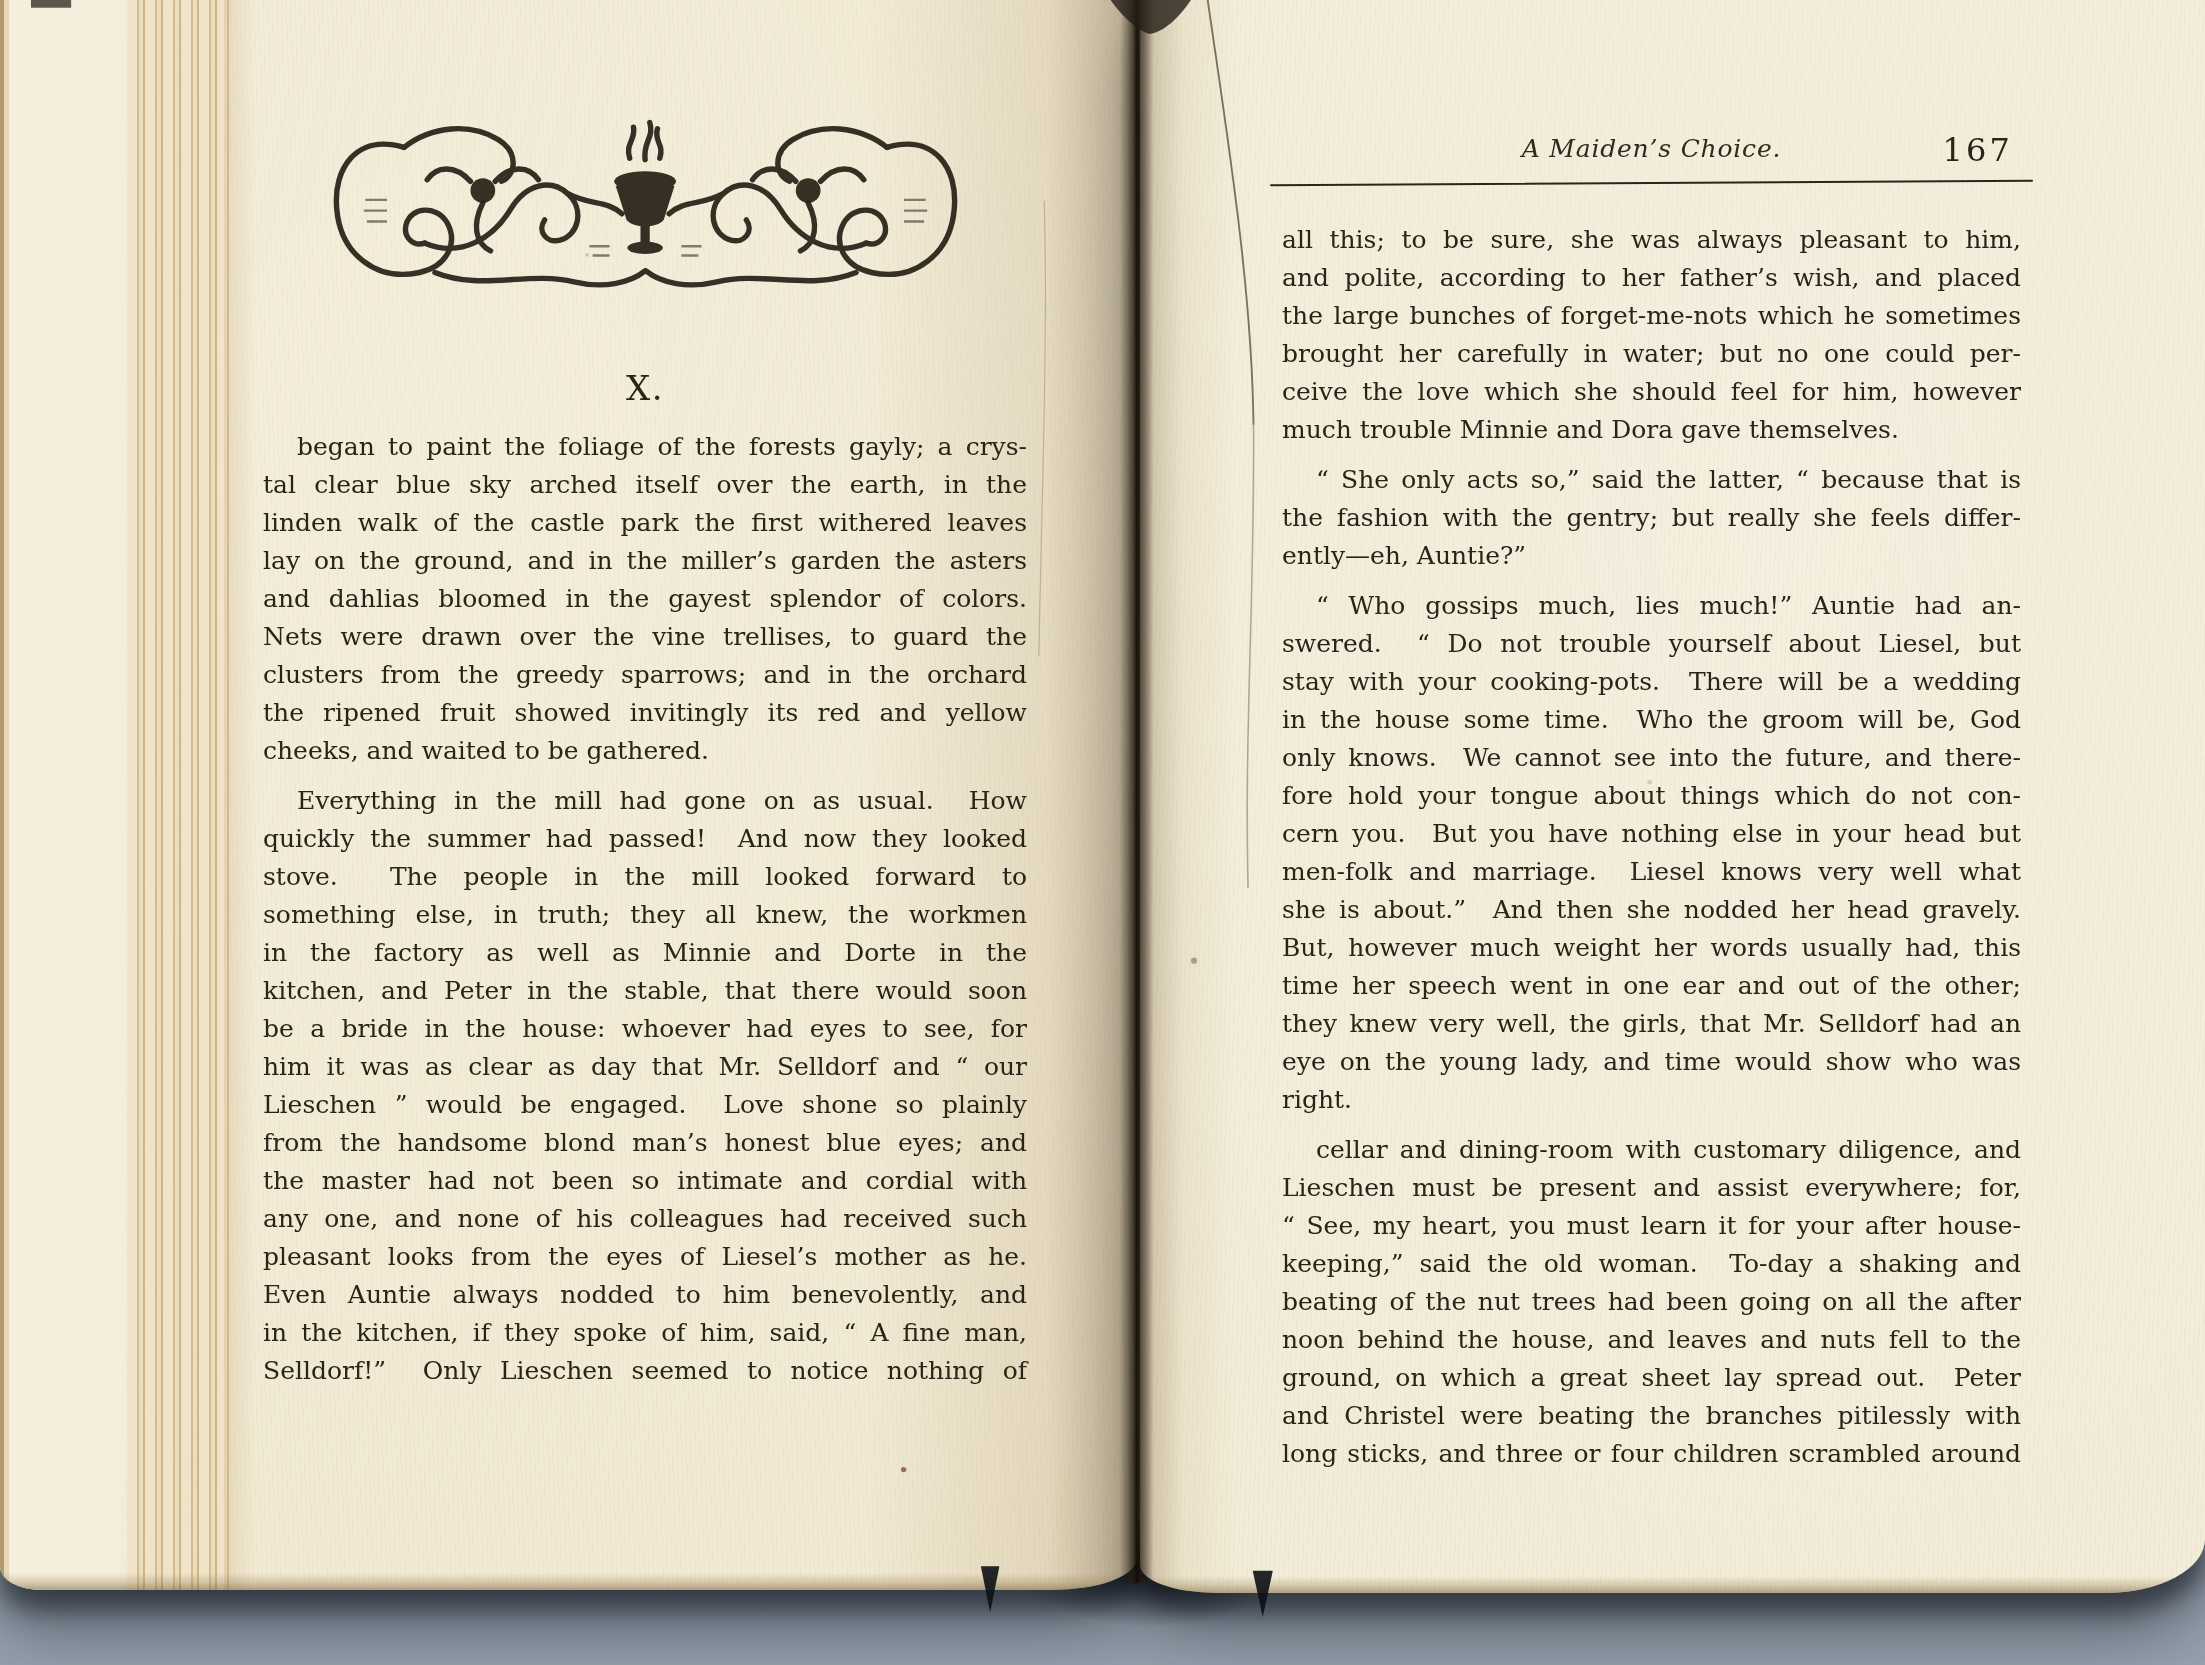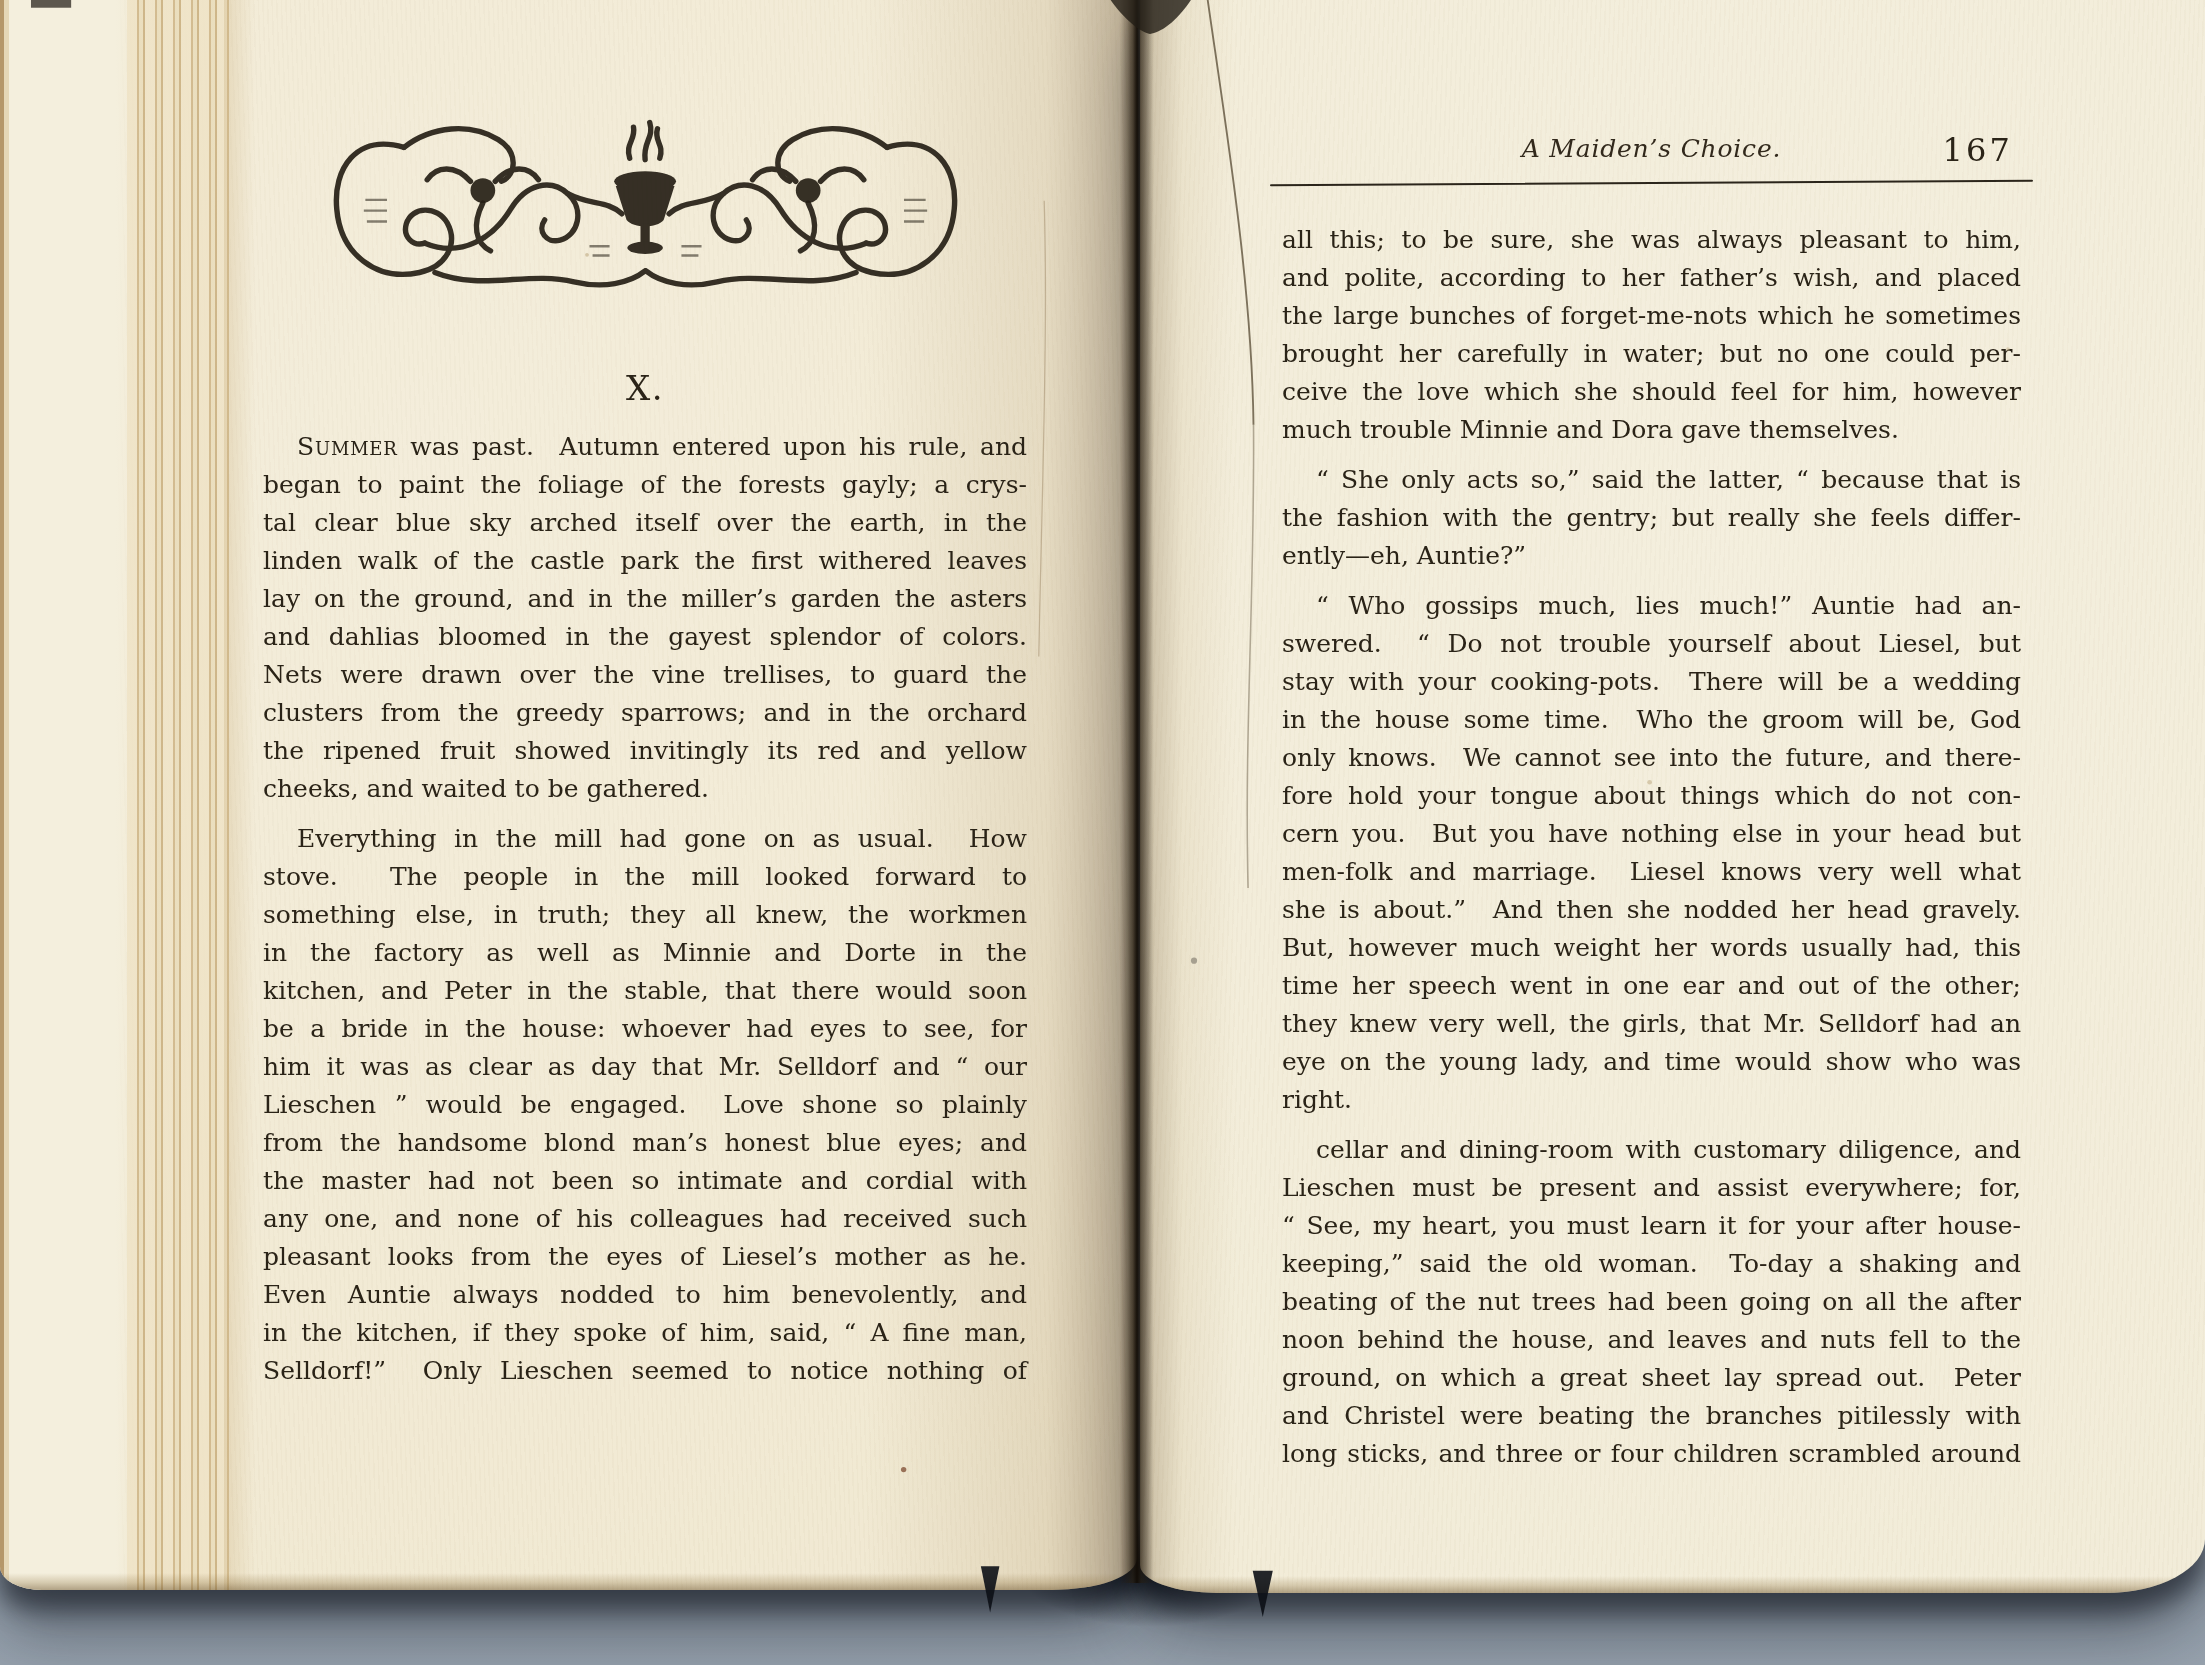--- a/index.html
+++ b/index.html
@@ -116,33 +116,33 @@
           <path d="M757 120 h28 M757 134 h30 M757 148 h26"></path>
           <path d="M350 180 h26 M354 192 h22"></path>
           <path d="M469 180 h26 M469 192 h22"></path>
         </g>
       </svg>
 
       <div class="chapter-heading">X.</div>
 
       <div class="text-block">
           <div class="para indent">
-            <div class="line"><span class="sc">Summer</span> was past.&nbsp; Autumn entered upon his rule, and</div>
             <div class="line">began to paint the foliage of the forests gayly; a crys-</div>
             <div class="line">tal clear blue sky arched itself over the earth, in the</div>
             <div class="line">linden walk of the castle park the first withered leaves</div>
             <div class="line">lay on the ground, and in the miller’s garden the asters</div>
             <div class="line">and dahlias bloomed in the gayest splendor of colors.</div>
             <div class="line">Nets were drawn over the vine trellises, to guard the</div>
             <div class="line">clusters from the greedy sparrows; and in the orchard</div>
             <div class="line">the ripened fruit showed invitingly its red and yellow</div>
             <div class="line last">cheeks, and waited to be gathered.</div>
           </div>
           <div class="para indent">
             <div class="line">Everything in the mill had gone on as usual.&nbsp; How</div>
+            <div class="line">quickly the summer had passed!&nbsp; And now they looked</div>
             <div class="line">stove.&nbsp; The people in the mill looked forward to</div>
             <div class="line">something else, in truth; they all knew, the workmen</div>
             <div class="line">in the factory as well as Minnie and Dorte in the</div>
             <div class="line">kitchen, and Peter in the stable, that there would soon</div>
             <div class="line">be a bride in the house: whoever had eyes to see, for</div>
             <div class="line">him it was as clear as day that Mr. Selldorf and “ our</div>
             <div class="line">Lieschen ” would be engaged.&nbsp; Love shone so plainly</div>
             <div class="line">from the handsome blond man’s honest blue eyes; and</div>
             <div class="line">the master had not been so intimate and cordial with</div>
             <div class="line">any one, and none of his colleagues had received such</div>

